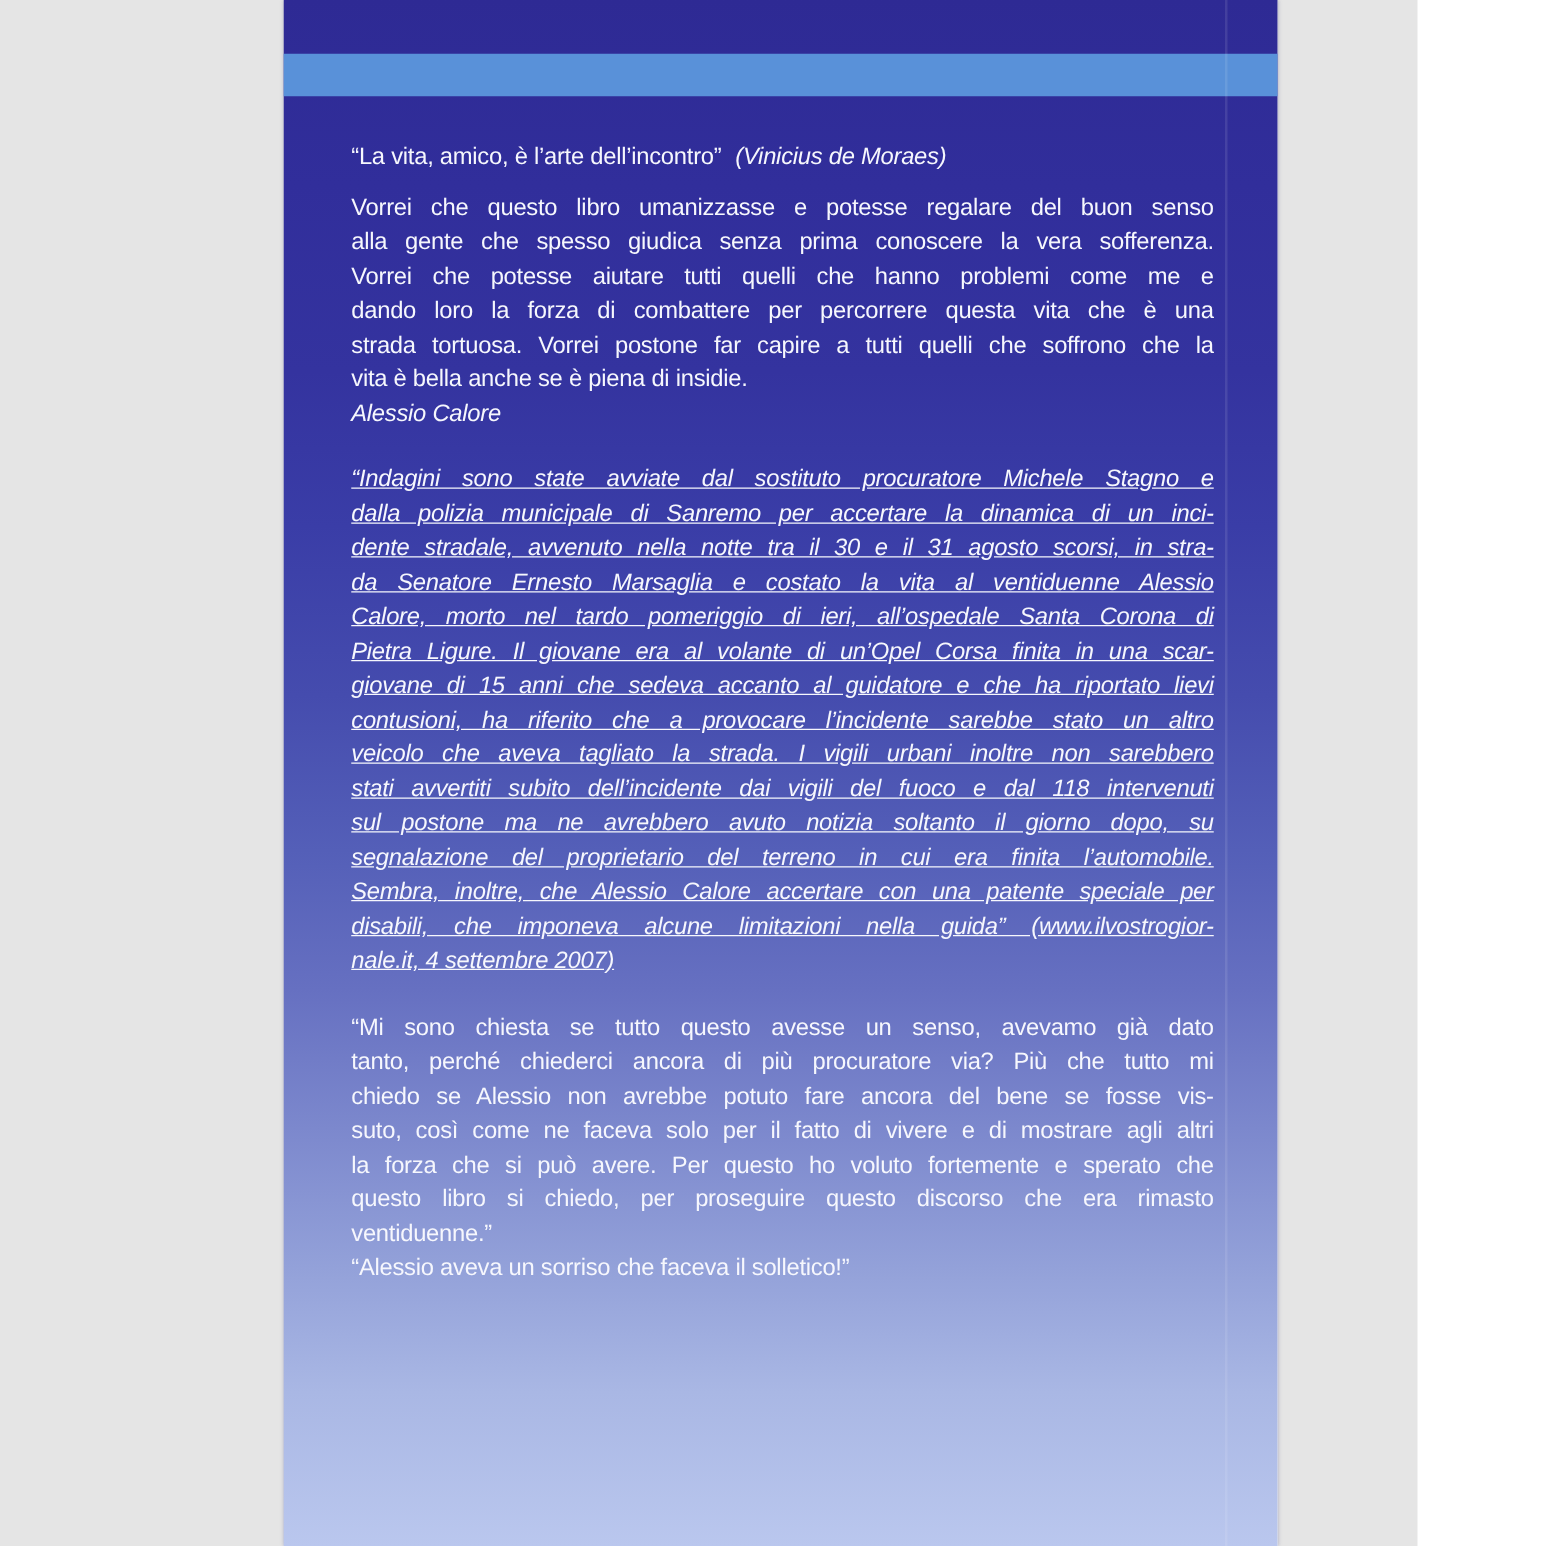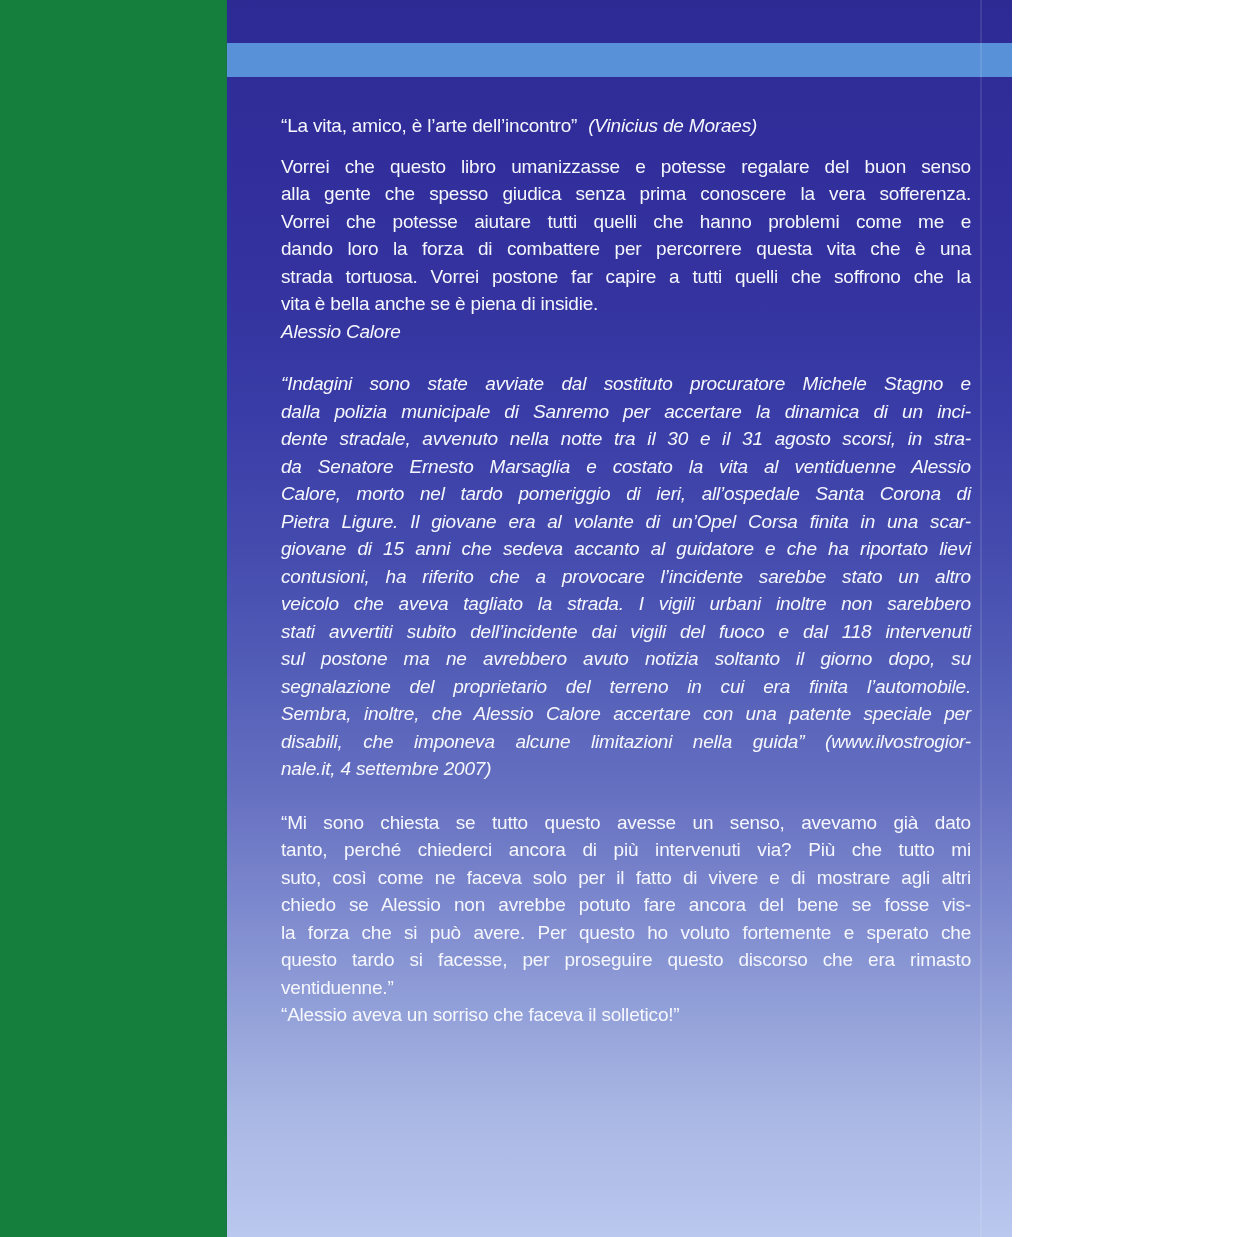--- a/index.html
+++ b/index.html
@@ -3,23 +3,23 @@
 <meta charset="utf-8">
 <style>
   html, body {
     margin: 0;
     padding: 0;
     background: #ffffff;
     font-family: "Liberation Sans", "DejaVu Sans", sans-serif;
   }
   .page {
     position: relative;
-    width: 1012px;
+    width: 1134px;
     height: 1237px;
-    background: #15803d;
+    background: #e5e5e5;
     overflow: hidden;
   }
   .cover {
     position: absolute;
     left: 227px;
     top: 0;
     width: 795px;
     height: 1237px;
     background: linear-gradient(180deg,
       #2e2a94 0%,
@@ -59,21 +59,21 @@
     color: #f6f7fd;
     font-size: 19px;
     line-height: 27.5px;
     letter-spacing: -0.2px;
   }
   .it { font-style: italic; }
   .epigraph { margin-bottom: 13px; }
   .epigraph .attr { margin-left: 6px; }
   .sig { margin-bottom: 25px; }
   .sig2 { margin-bottom: 22px; }
-  .para2 { margin-bottom: 26px; }
+  .para2 { margin-bottom: 26px; text-decoration: underline; }
   .tline {
     text-align: justify;
     text-align-last: justify;
     white-space: normal;
   }
   .tline.last {
     text-align: left;
     text-align-last: left;
   }
 </style>
@@ -114,25 +114,25 @@
           <div class="tline">stati avvertiti subito dell’incidente dai vigili del fuoco e dal 118 intervenuti</div>
           <div class="tline">sul postone ma ne avrebbero avuto notizia soltanto il giorno dopo, su</div>
           <div class="tline">segnalazione del proprietario del terreno in cui era finita l’automobile.</div>
           <div class="tline">Sembra, inoltre, che Alessio Calore accertare con una patente speciale per</div>
           <div class="tline">disabili, che imponeva alcune limitazioni nella guida” (www.ilvostrogior-</div>
           <div class="tline last">nale.it, 4 settembre 2007)</div>
         </div>
 
       <div class="para">
           <div class="tline">“Mi sono chiesta se tutto questo avesse un senso, avevamo già dato</div>
-          <div class="tline">tanto, perché chiederci ancora di più intervenuti via? Più che tutto mi</div>
+          <div class="tline">tanto, perché chiederci ancora di più procuratore via? Più che tutto mi</div>
+          <div class="tline">chiedo se Alessio non avrebbe potuto fare ancora del bene se fosse vis-</div>
           <div class="tline">suto, così come ne faceva solo per il fatto di vivere e di mostrare agli altri</div>
-          <div class="tline">chiedo se Alessio non avrebbe potuto fare ancora del bene se fosse vis-</div>
           <div class="tline">la forza che si può avere. Per questo ho voluto fortemente e sperato che</div>
-          <div class="tline">questo tardo si facesse, per proseguire questo discorso che era rimasto</div>
+          <div class="tline">questo libro si chiedo, per proseguire questo discorso che era rimasto</div>
           <div class="tline last">ventiduenne.”</div>
         </div>
 
       <div class="final">“Alessio aveva un sorriso che faceva il solletico!”</div>
 
     </div>
   </div>
 </div>
 
 </body></html>

